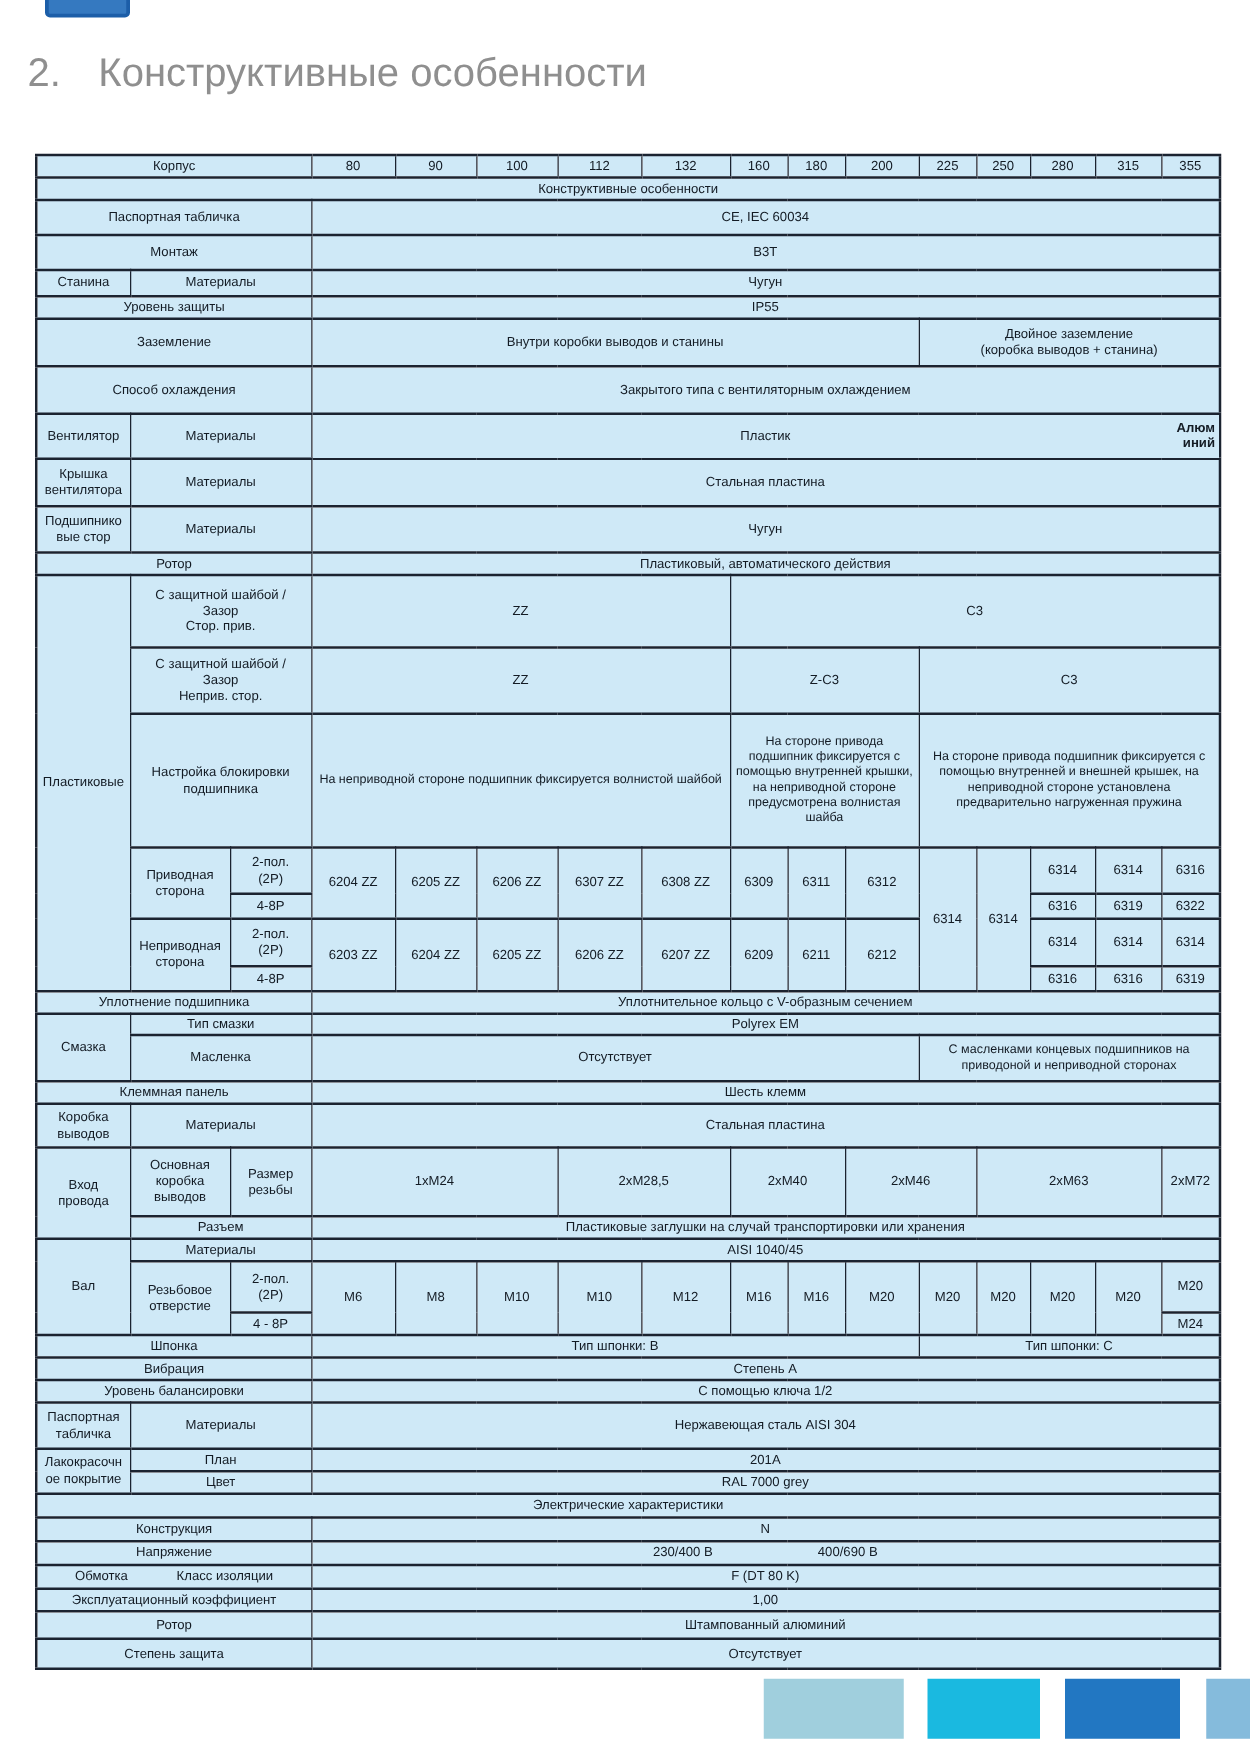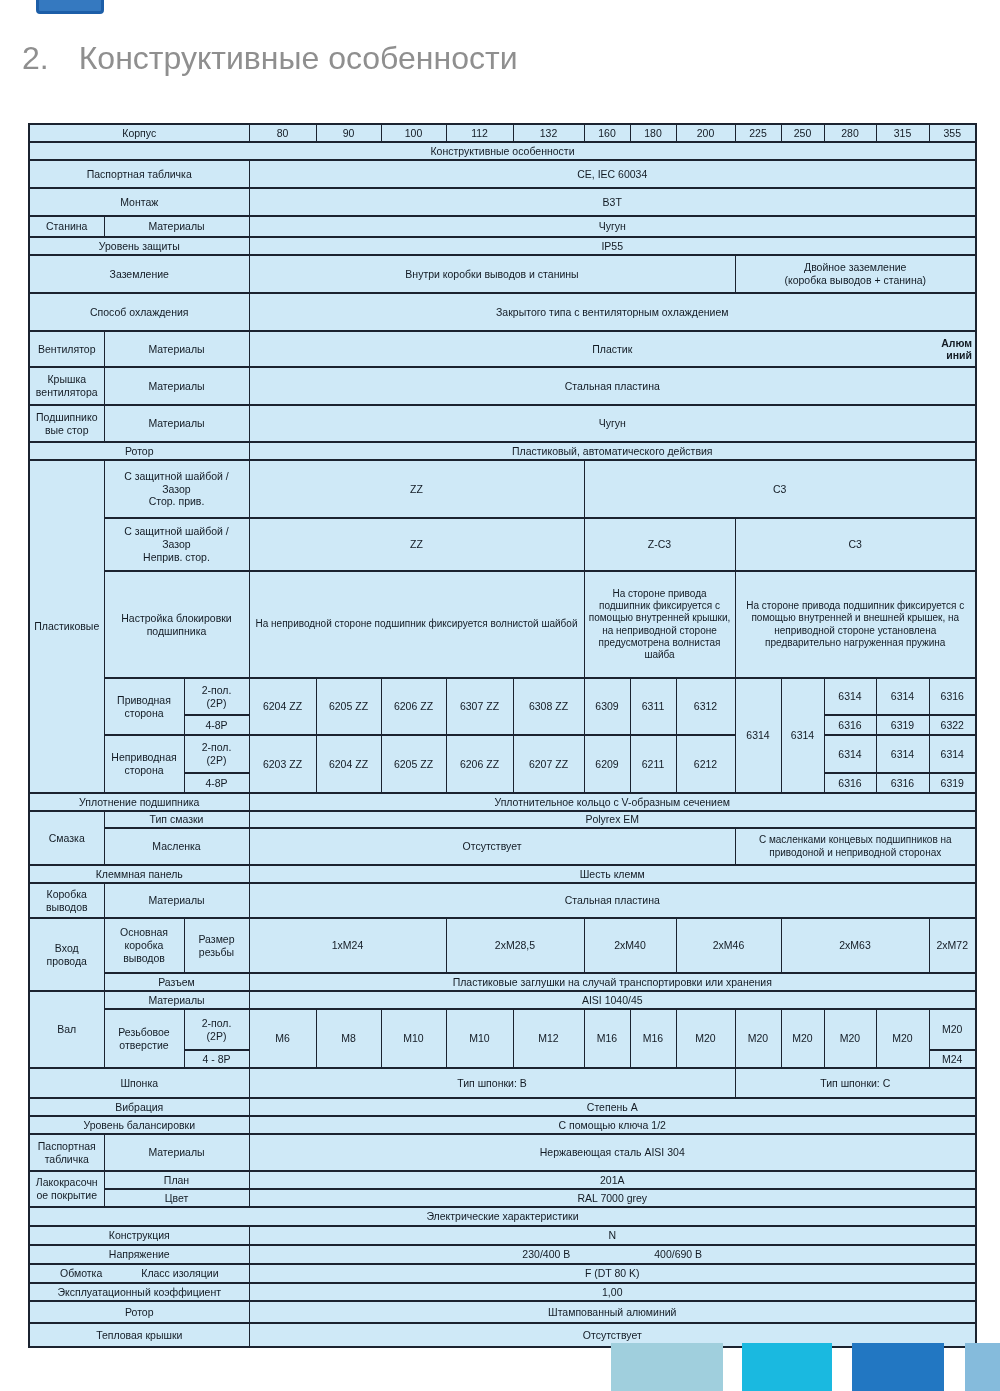--- a/index.html
+++ b/index.html
@@ -282,21 +282,21 @@
       <td rowspan="2">М20</td>
       <td rowspan="2">М20</td>
       <td rowspan="2">М20</td>
       <td rowspan="2">М20</td>
       <td>М20</td>
     </tr>
     <tr style="height:18px">
       <td>4 - 8Р</td>
       <td>М24</td>
     </tr>
-    <tr style="height:30px">
+    <tr style="height:18px">
       <td colspan="3">Шпонка</td>
       <td colspan="8">Тип шпонки: В</td>
       <td colspan="5">Тип шпонки: С</td>
     </tr>
     <tr style="height:18px">
       <td colspan="3">Вибрация</td>
       <td colspan="13">Степень А</td>
     </tr>
     <tr style="height:18px">
       <td colspan="3">Уровень балансировки</td>
@@ -335,21 +335,21 @@
     </tr>
     <tr style="height:18px">
       <td colspan="3">Эксплуатационный коэффициент</td>
       <td colspan="13">1,00</td>
     </tr>
     <tr style="height:22px">
       <td colspan="3">Ротор</td>
       <td colspan="13">Штампованный алюминий</td>
     </tr>
     <tr style="height:24px">
-      <td colspan="3">Тепловая крышки</td>
+      <td colspan="3">Степень защита</td>
       <td colspan="13">Отсутствует</td>
     </tr>
   </tbody>
 </table>
 
 <div class="footer-bar b1"></div>
 <div class="footer-bar b2"></div>
 <div class="footer-bar b3"></div>
 <div class="footer-bar b4"></div>
 

